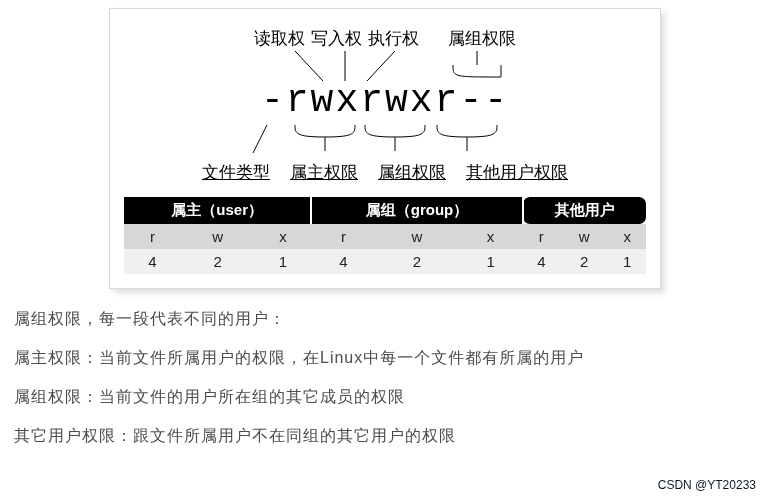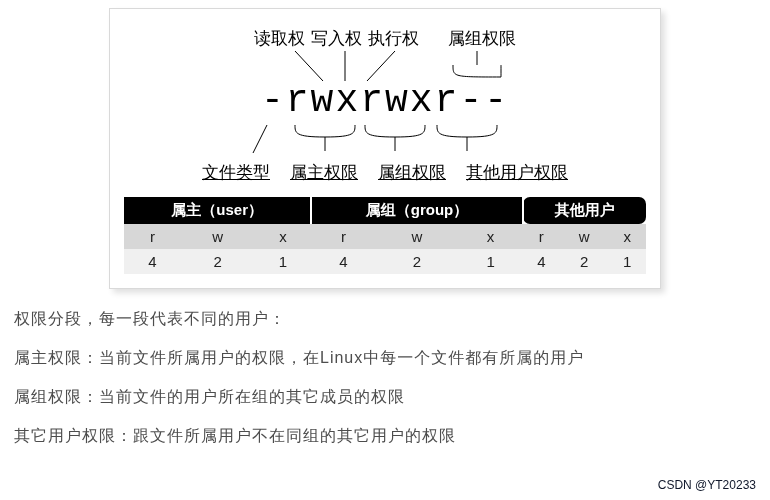--- a/index.html
+++ b/index.html
@@ -185,18 +185,18 @@
       <td>1</td>
       <td>4</td>
       <td>2</td>
       <td>1</td>
     </tr>
   </tbody>
     </table>
 
 </div>
 
-<p class="desc">权限分段，每一段代表不同的用户：</p>
+<p class="desc">属组权限，每一段代表不同的用户：</p>
 <p class="desc">属主权限：当前文件所属用户的权限，在Linux中每一个文件都有所属的用户</p>
 <p class="desc">属组权限：当前文件的用户所在组的其它成员的权限</p>
 <p class="desc">其它用户权限：跟文件所属用户不在同组的其它用户的权限</p>
 
 <div class="watermark">CSDN @YT20233</div>
 
 </body></html>

